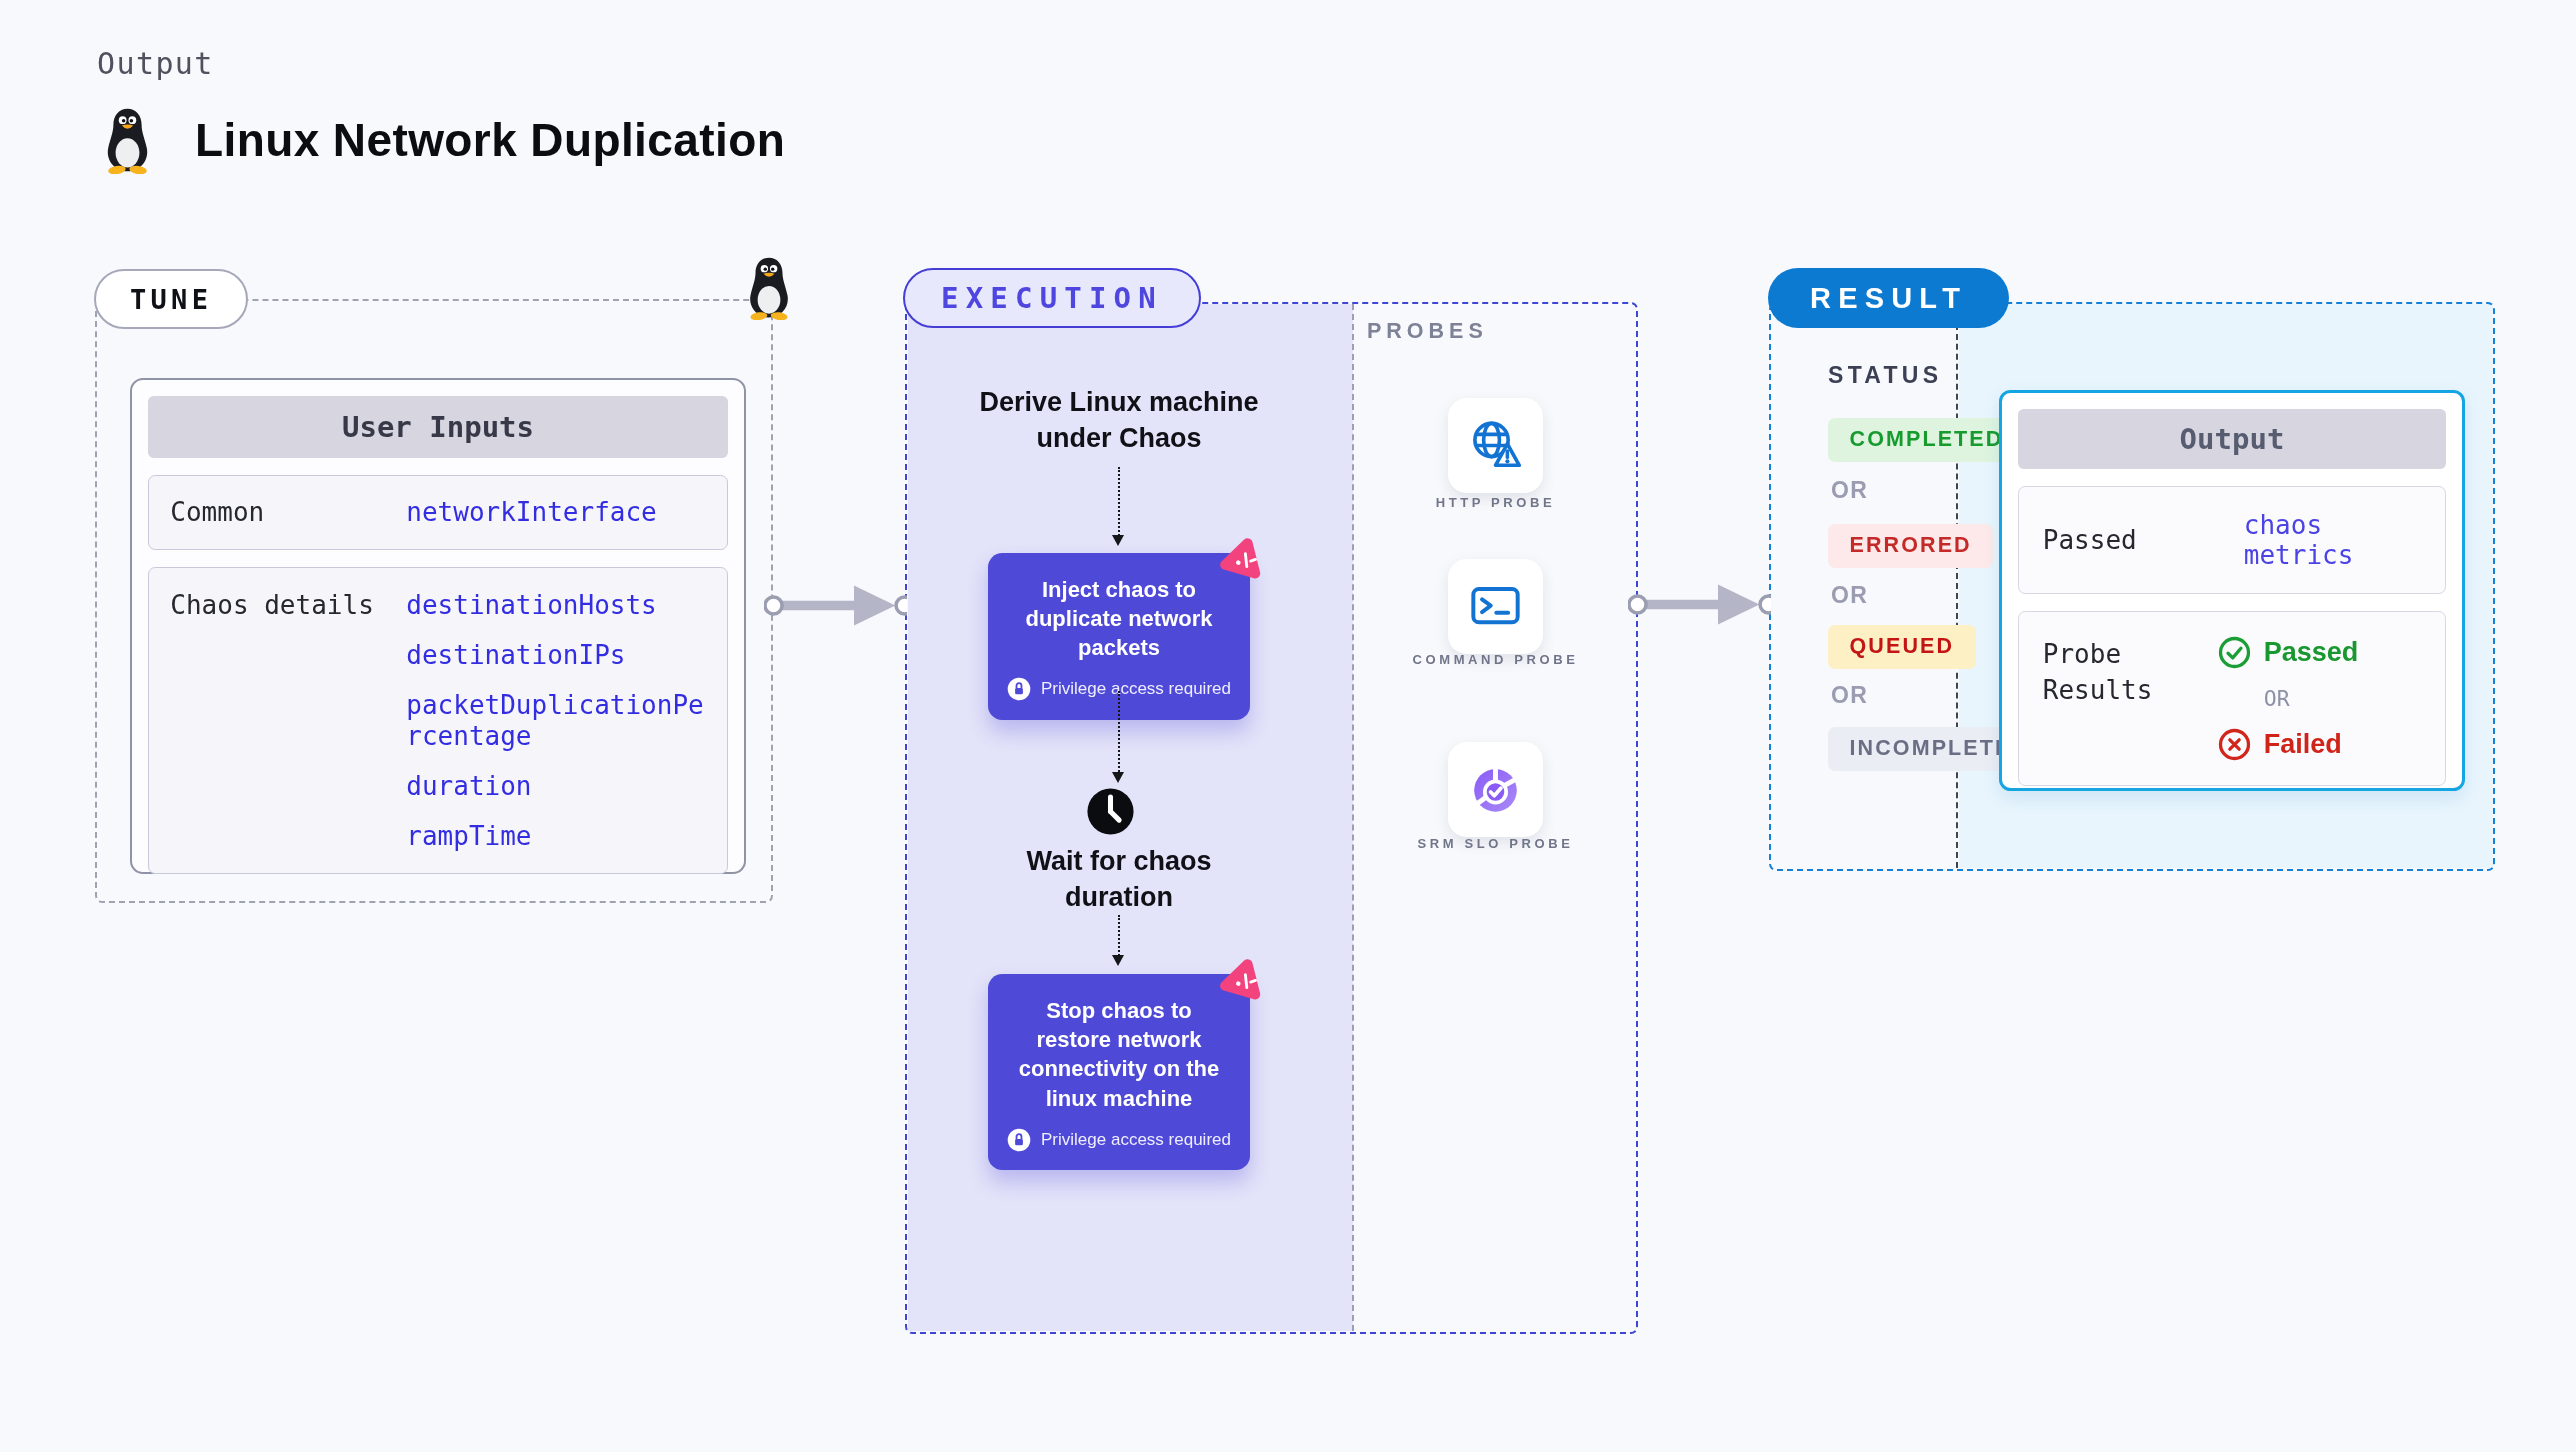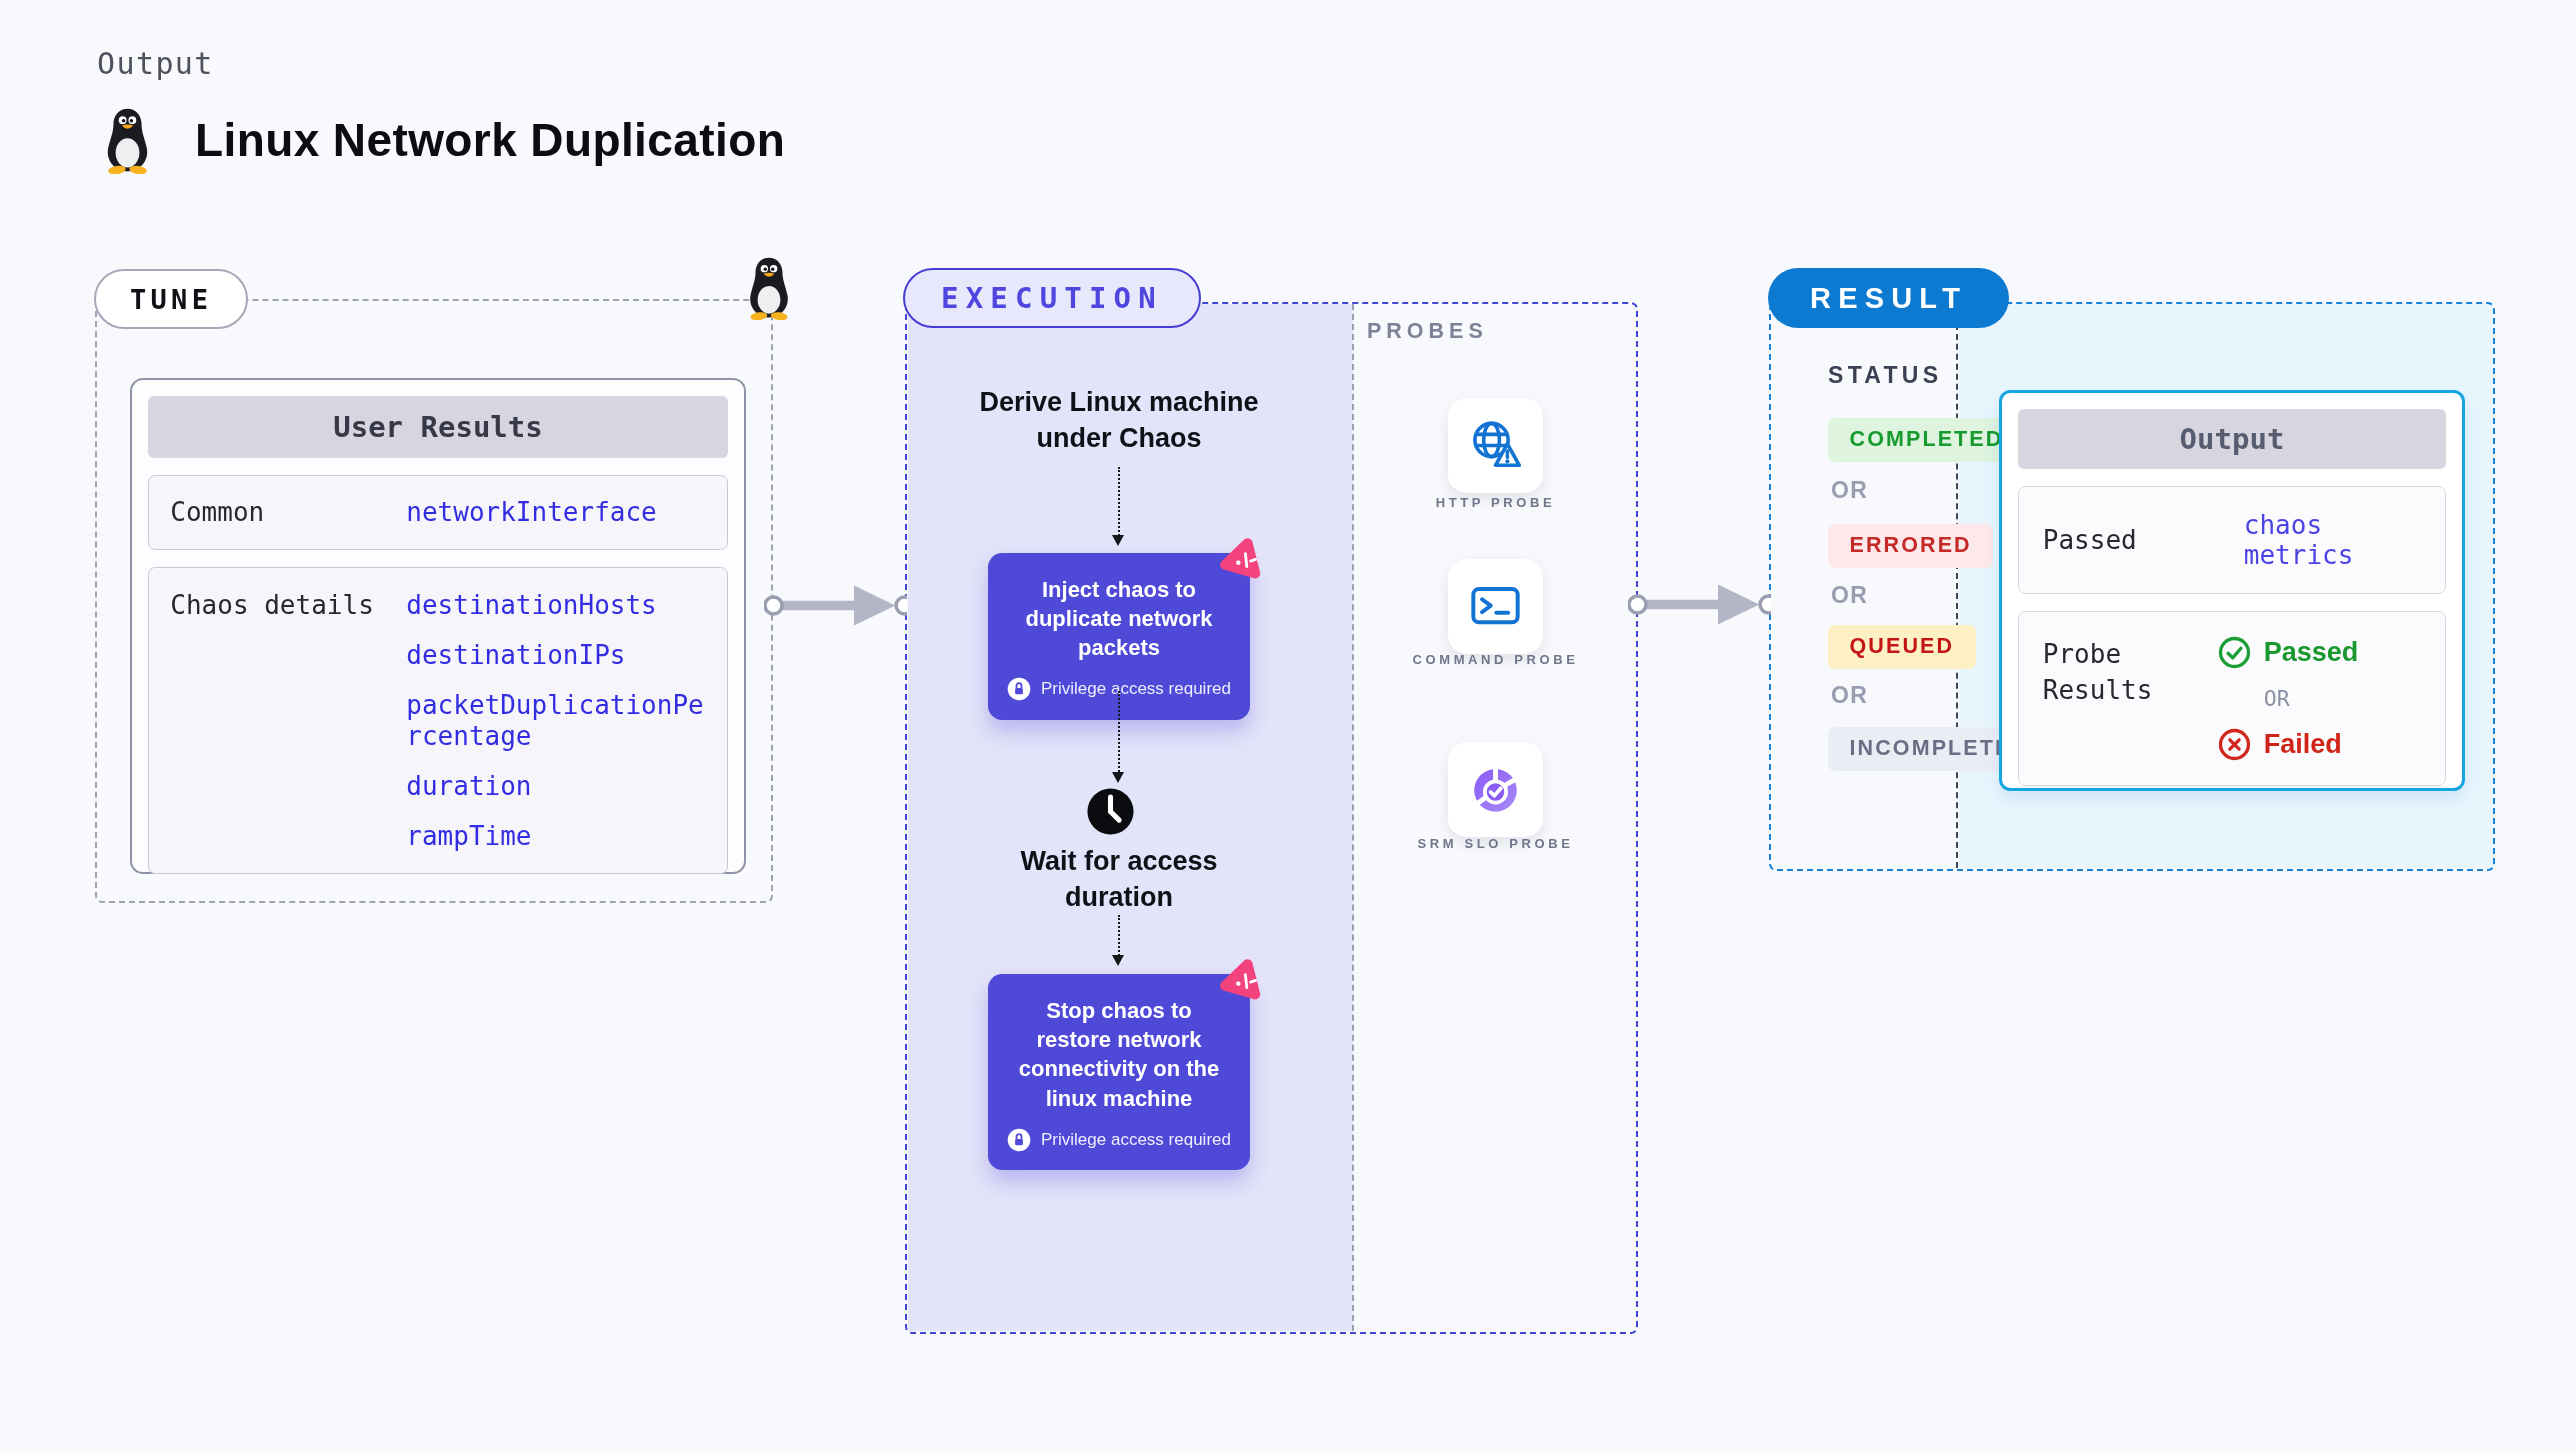--- a/index.html
+++ b/index.html
@@ -110,21 +110,21 @@
   <circle cx="26.5" cy="15" r="4.4" fill="#ffffff"></circle>
     <circle cx="37.5" cy="15" r="4.4" fill="#ffffff"></circle>
   <circle cx="27.6" cy="15.6" r="2" fill="#101014"></circle>
     <circle cx="36.4" cy="15.6" r="2" fill="#101014"></circle>
   <path d="M25.5 21 Q32 18.5 38.5 21 Q32 28.5 25.5 21 Z" fill="#f6a71e"></path>
   <ellipse cx="20" cy="71.5" rx="10" ry="4.6" fill="#f6b31e" transform="rotate(-8 20 71.5)"></ellipse>
   <ellipse cx="44" cy="71.5" rx="10" ry="4.6" fill="#f6b31e" transform="rotate(8 44 71.5)"></ellipse>
 </svg>
 
 <div class="abs ui-card">
-  <div class="ui-header">User Results</div>
+  <div class="ui-header">User Inputs</div>
   <div class="ui-row">
     <div class="ui-key">Common</div>
     <div class="ui-values">
       <div class="ui-value">networkInterface</div>
     </div>
   </div>
   <div class="ui-row">
     <div class="ui-key">Chaos details</div>
     <div class="ui-values">
       <div class="ui-value">destinationHosts</div>
@@ -173,21 +173,21 @@
   </div>
 </div>
 
 <div class="dot-arrow dot-arrow-2"></div>
 
 <svg class="abs clock-wrap" viewBox="0 0 68 68">
   <circle cx="34" cy="34" r="32" fill="#0b0c10"></circle>
   <line x1="34" y1="34" x2="34" y2="14" stroke="#ffffff" stroke-width="7" stroke-linecap="round"></line>
   <line x1="34" y1="34" x2="46" y2="46" stroke="#ffffff" stroke-width="7" stroke-linecap="round"></line>
 </svg>
-<div class="flow-text wait-step">Wait for access duration</div>
+<div class="flow-text wait-step">Wait for chaos duration</div>
 <div class="dot-arrow dot-arrow-3"></div>
 
 <div class="chaos-box chaos-box-2">
   <svg class="chaos-corner" viewBox="0 0 66 66">
     <g transform="rotate(16 33 33)">
       <polygon points="33,12 55,50 11,50" fill="#f2437e" stroke="#f2437e" stroke-width="14" stroke-linejoin="round"></polygon>
       <circle cx="28" cy="42" r="3.2" fill="#ffffff"></circle>
       <line x1="34" y1="27" x2="41" y2="44" stroke="#ffffff" stroke-width="4" stroke-linecap="round"></line>
       <line x1="44" y1="35" x2="50" y2="31" stroke="#ffffff" stroke-width="4" stroke-linecap="round"></line>
     </g>

